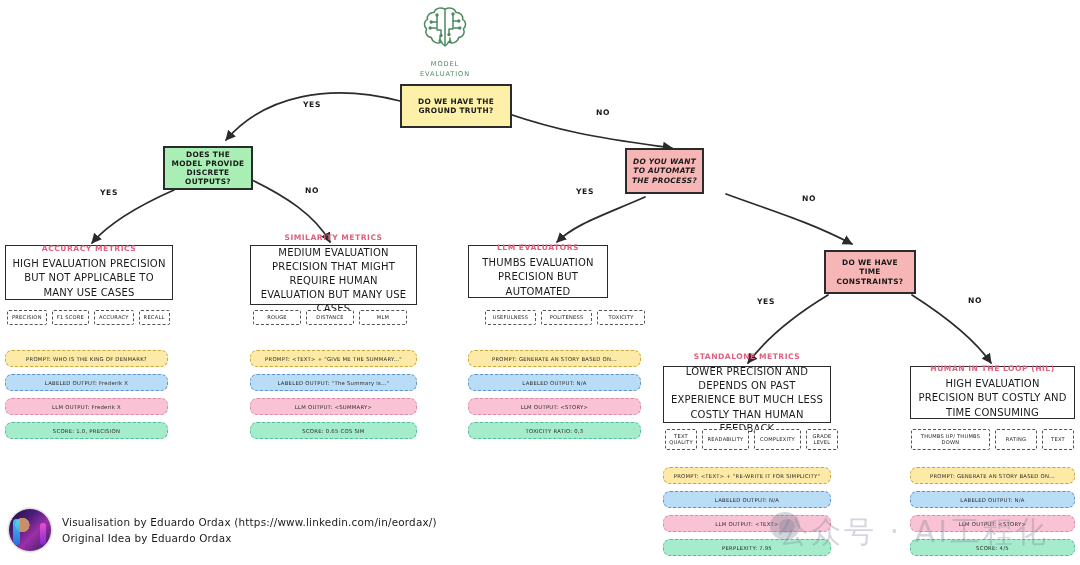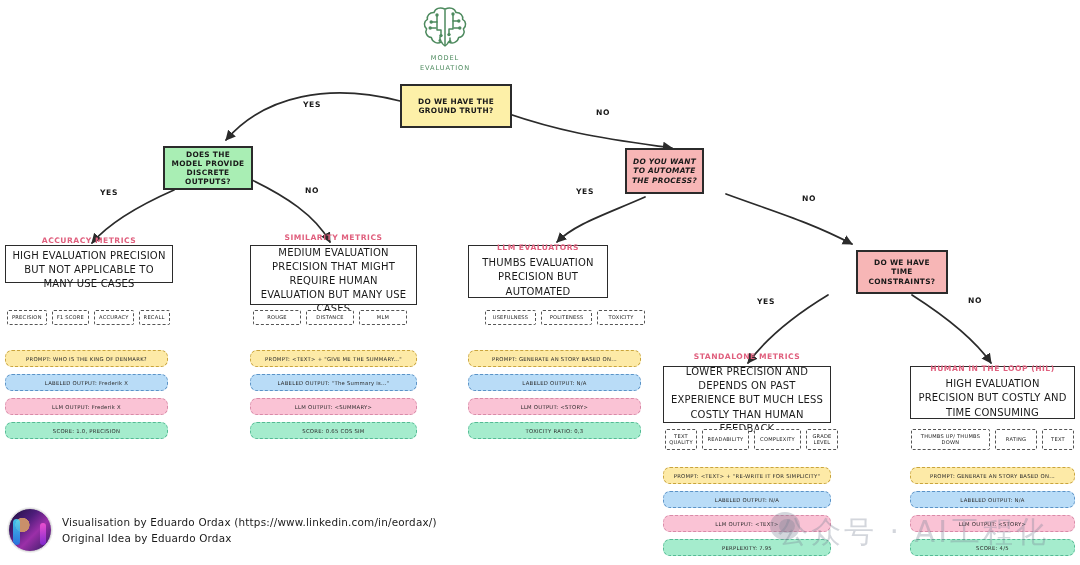--- a/index.html
+++ b/index.html
@@ -62,21 +62,21 @@
   .ex-labeled { background: #b9dcf7; border-color: #5b93c7; }
   .ex-llm { background: #fac3d5; border-color: #d98aa8; }
   .ex-score { background: #a5eccd; border-color: #54bb94; }
 
   .edge-label {
     position: absolute; font-size: 7.6px; color: #1a1a1a;
     letter-spacing: .6px; font-weight: 600;
   }
 
   .brain-wrap { position: absolute; left: 412px; top: 4px; width: 66px; text-align: center; }
-  .brain-cap { font-size: 6.6px; color: #4d8a5e; letter-spacing: .9px; line-height: 1.45; margin-top: 2px; }
+  .brain-cap { font-size: 6.6px; color: #4d8a5e; letter-spacing: .9px; line-height: 1.45; margin-top: 8px; }
 
   .credit { position: absolute; left: 8px; top: 508px; display: flex; align-items: center; gap: 10px; }
   .avatar {
     width: 44px; height: 44px; border-radius: 50%;
     background:
       radial-gradient(circle at 32% 38%, #c98f6a 0 18%, transparent 19%),
       linear-gradient(135deg, #1b0f3a 0%, #4d1d7a 35%, #9b2fa8 60%, #2b1b5e 100%);
     border: 1.5px solid #d9d9d9;
     box-shadow: 0 0 0 1px #efefef;
     position: relative; overflow: hidden; flex: none;
@@ -169,32 +169,32 @@
       <div>EVALUATION</div>
     </div>
   </div>
 
   <div class="node decision d-yellow" style="left:400px; top:84px; width:112px; height:44px;">DO WE HAVE THE GROUND TRUTH?</div>
 
   <div class="node decision d-green" style="left:163px; top:146px; width:90px; height:44px;">DOES THE MODEL PROVIDE DISCRETE OUTPUTS?</div>
 
   <div class="node decision d-pink" style="left:625px; top:148px; width:79px; height:46px;font-style:italic;">DO YOU WANT TO AUTOMATE THE PROCESS?</div>
 
-  <div class="node decision d-pink" style="left:856px; top:250px; width:92px; height:44px;">DO WE HAVE TIME CONSTRAINTS?</div>
+  <div class="node decision d-pink" style="left:824px; top:250px; width:92px; height:44px;">DO WE HAVE TIME CONSTRAINTS?</div>
 
   <div class="edge-label" style="left:303px; top:100px;">YES</div>
   <div class="edge-label" style="left:596px; top:108px;">NO</div>
   <div class="edge-label" style="left:100px; top:188px;">YES</div>
   <div class="edge-label" style="left:305px; top:186px;">NO</div>
   <div class="edge-label" style="left:576px; top:187px;">YES</div>
   <div class="edge-label" style="left:802px; top:194px;">NO</div>
   <div class="edge-label" style="left:757px; top:297px;">YES</div>
   <div class="edge-label" style="left:968px; top:296px;">NO</div>
 
-  <div class="outcome" style="left:5px; top:245px; width:168px; height:38px;">
+  <div class="outcome" style="left:5px; top:245px; width:168px; height:55px;">
     <div class="otitle">ACCURACY METRICS</div>
     <div class="obody">HIGH EVALUATION PRECISION BUT NOT APPLICABLE TO MANY USE CASES</div>
   </div>
   <div class="chiprow" style="left:7px; top:310px; width:166px;">
     <div class="chip">PRECISION</div>
     <div class="chip">F1 SCORE</div>
     <div class="chip">ACCURACY</div>
     <div class="chip">RECALL</div>
   </div>
   <div class="exrow" style="left:5px; top:350px; width:163px;">

